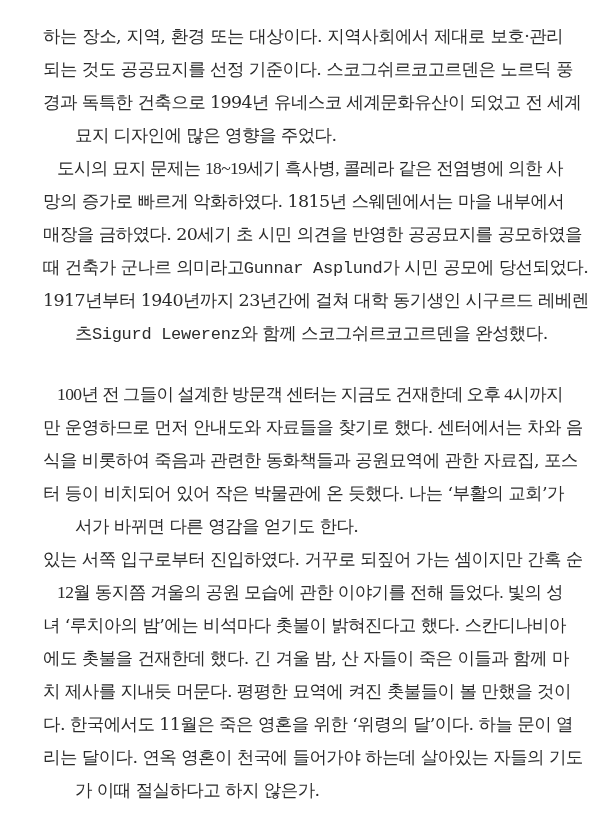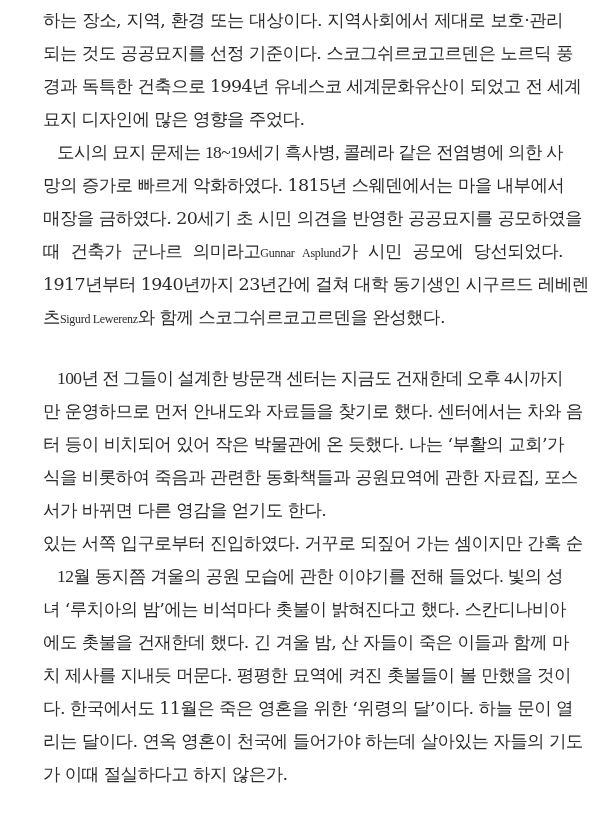--- a/index.html
+++ b/index.html
@@ -9,48 +9,49 @@
   }
   body {
     width: 604px;
     height: 824px;
     overflow: hidden;
     position: relative;
   }
   .page {
     position: absolute;
     left: 43px;
-    top: 4px;
+    top: 20px;
     width: 520px;
     color: #2b2b2b;
     font-family: "DejaVu Serif", "Liberation Serif", serif;
     font-size: 17.5px;
     letter-spacing: -0.6px;
   }
   .line {
     height: 33px;
     line-height: 33px;
     white-space: nowrap;
     text-align: justify;
     text-align-last: justify;
     overflow: visible;
   }
   .line.last {
     text-align-last: left;
+    margin-left: 32px;
   }
   .line.indent {
     padding-left: 14px;
     font-family: Liberation Serif, serif;
   }
   .gap {
     height: 28px;
   }
   .latin {
-    font-family: Liberation Serif, serif;
-    font-size: 12px;
+    font-family: Liberation Mono, monospace;
+    font-size: 17px;
     letter-spacing: -0.3px;
   }
 </style>
 </head>
 <body>
 
 <div class="page">
 
   <div>
     <div class="line">하는 장소, 지역, 환경 또는 대상이다. 지역사회에서 제대로 보호·관리</div>
@@ -70,22 +71,22 @@
     <div class="line last">
       <span>츠</span><span class="latin">Sigurd Lewerenz</span><span>와 함께 스코그쉬르코고르덴을 완성했다.</span>
     </div>
   </div>
 
   <div class="gap"></div>
 
   <div>
     <div class="line indent">100년 전 그들이 설계한 방문객 센터는 지금도 건재한데 오후 4시까지</div>
     <div class="line">만 운영하므로 먼저 안내도와 자료들을 찾기로 했다. 센터에서는 차와 음</div>
+    <div class="line">식을 비롯하여 죽음과 관련한 동화책들과 공원묘역에 관한 자료집, 포스</div>
     <div class="line">터 등이 비치되어 있어 작은 박물관에 온 듯했다. 나는 ‘부활의 교회’가</div>
-    <div class="line">식을 비롯하여 죽음과 관련한 동화책들과 공원묘역에 관한 자료집, 포스</div>
     <div class="line last">서가 바뀌면 다른 영감을 얻기도 한다.</div>
     <div class="line">있는 서쪽 입구로부터 진입하였다. 거꾸로 되짚어 가는 셈이지만 간혹 순</div>
   </div>
 
   <div>
     <div class="line indent">12월 동지쯤 겨울의 공원 모습에 관한 이야기를 전해 들었다. 빛의 성</div>
     <div class="line">녀 ‘루치아의 밤’에는 비석마다 촛불이 밝혀진다고 했다. 스칸디나비아</div>
     <div class="line">에도 촛불을 건재한데 했다. 긴 겨울 밤, 산 자들이 죽은 이들과 함께 마</div>
     <div class="line">치 제사를 지내듯 머문다. 평평한 묘역에 켜진 촛불들이 볼 만했을 것이</div>
     <div class="line">다. 한국에서도 11월은 죽은 영혼을 위한 ‘위령의 달’이다. 하늘 문이 열</div>

